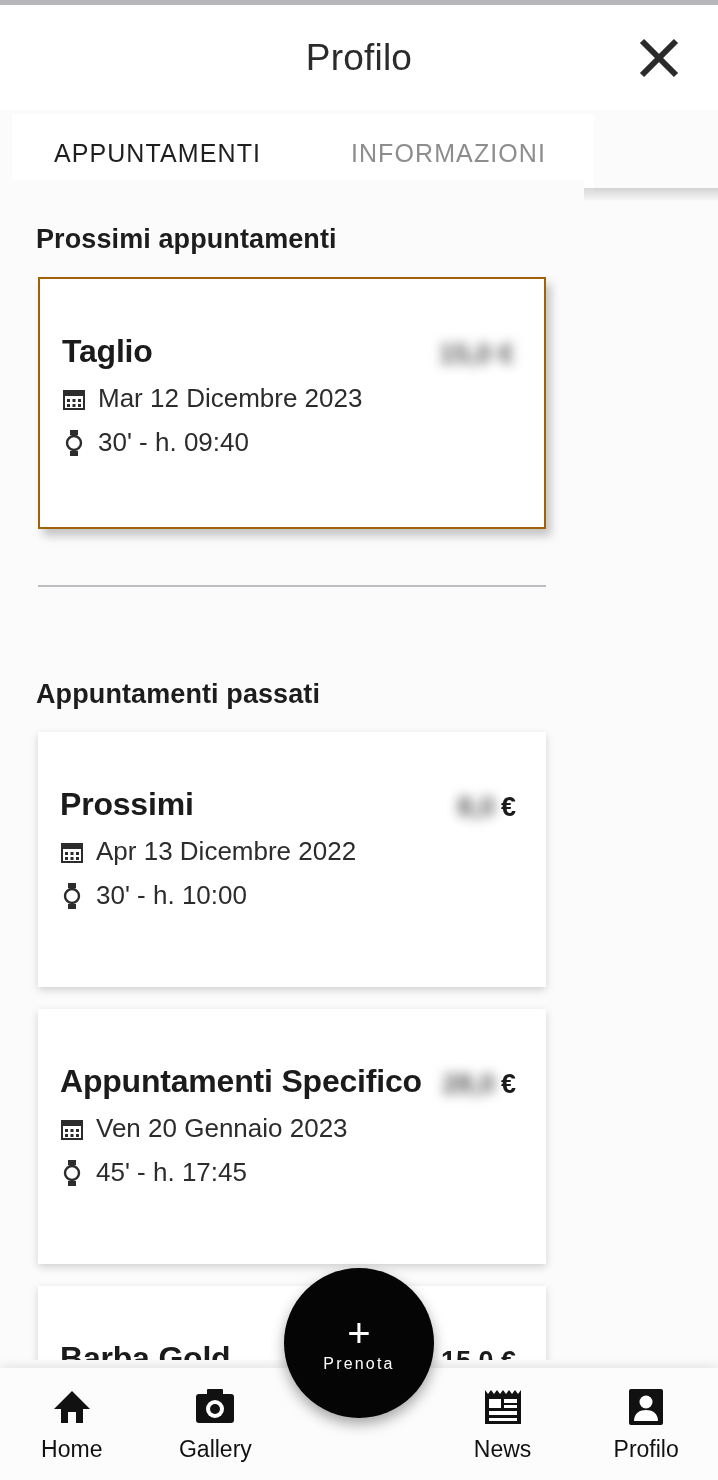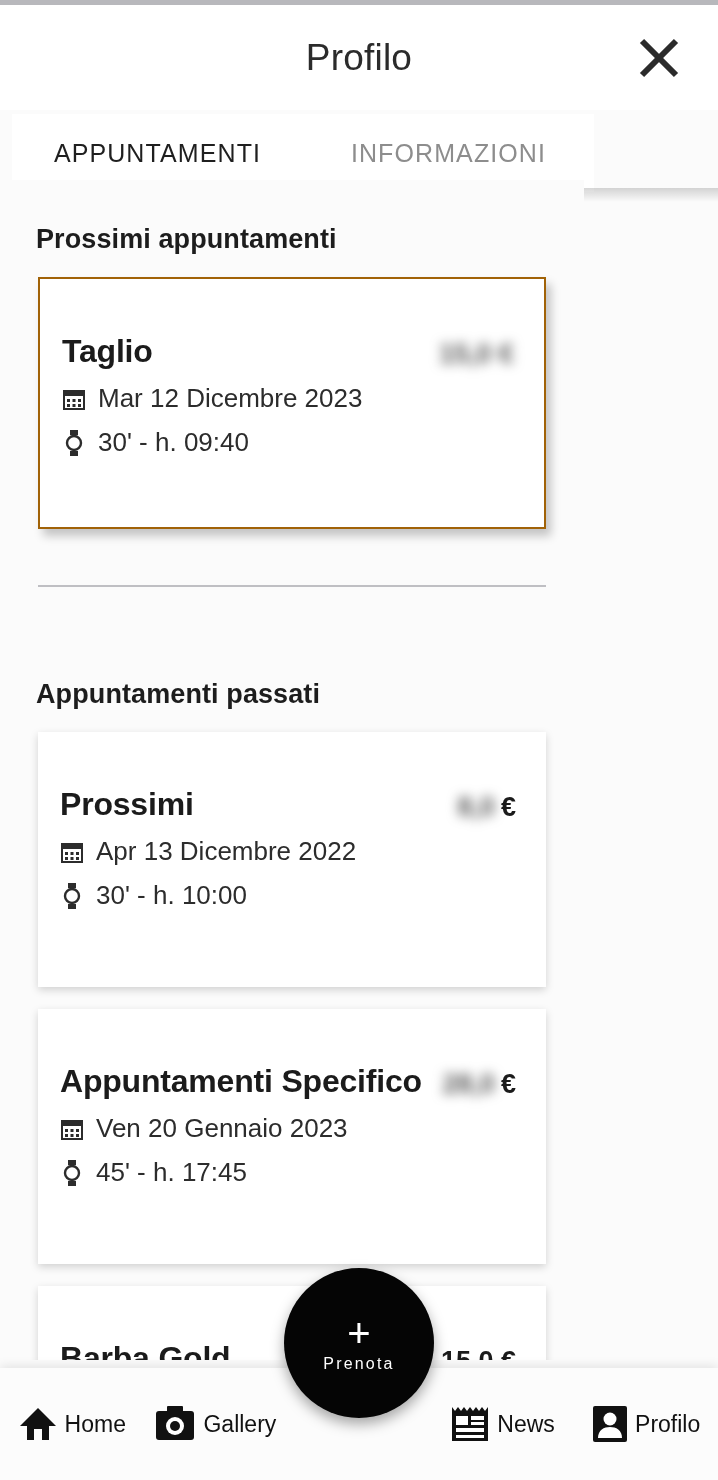--- a/index.html
+++ b/index.html
@@ -199,21 +199,21 @@
     height: 112px;
     background: #fcfcfc;
     box-shadow: 0 -2px 10px rgba(0,0,0,0.10);
     display: flex;
     align-items: center;
     z-index: 20;
   }
   .nav-item {
     flex: 1 1 0;
     display: flex;
-    flex-direction: row;
+    flex-direction: column;
     align-items: center;
     justify-content: center;
     gap: 7px;
     cursor: pointer;
   }
   .nav-item.spacer-item { pointer-events: none; }
   .nav-icon { height: 44px; display: flex; align-items: center; justify-content: center; }
   .nav-icon svg { display: block; }
   .nav-label {
     font-size: 23px;

